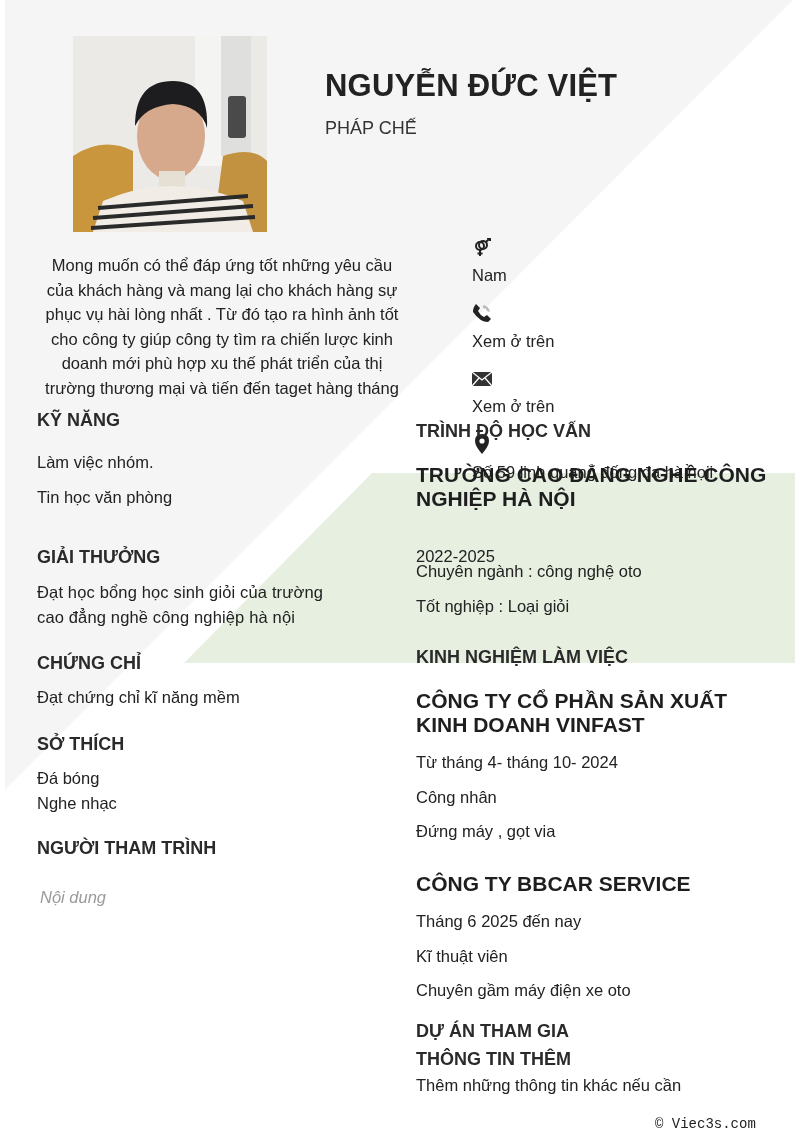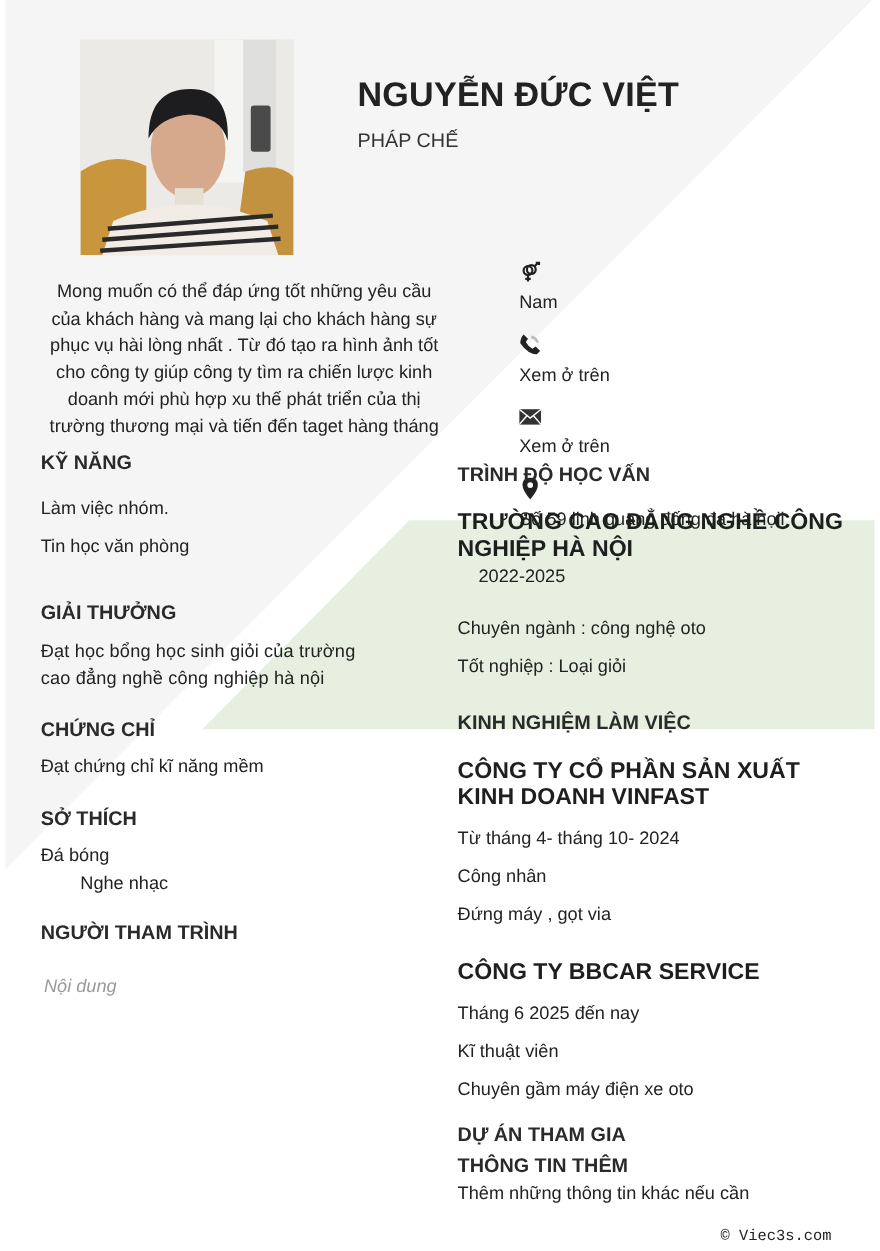--- a/index.html
+++ b/index.html
@@ -96,28 +96,28 @@
 <div class="txt" style="left:37px; top:485px;">Tin học văn phòng</div>
 
 <div class="sec-title" style="left:37px; top:547px;">GIẢI THƯỞNG</div>
 <div class="txt" style="left:37px; top:580px; width:310px; letter-spacing:0.15px;">Đạt học bổng học sinh giỏi của trường cao đẳng nghề công nghiệp hà nội</div>
 
 <div class="sec-title" style="left:37px; top:653px;">CHỨNG CHỈ</div>
 <div class="txt" style="left:37px; top:685px;">Đạt chứng chỉ kĩ năng mềm</div>
 
 <div class="sec-title" style="left:37px; top:734px;">SỞ THÍCH</div>
 <div class="txt" style="left:37px; top:766px;">Đá bóng</div>
-<div class="txt" style="left:37px; top:791px;margin-left:36px;">Nghe nhạc</div>
+<div class="txt" style="left:37px; top:791px;">Nghe nhạc</div>
 
 <div class="sec-title" style="left:37px; top:838px;">NGƯỜI THAM TRÌNH</div>
 <div class="txt placeholder" style="left:40px; top:885px;font-style:italic;">Nội dung</div>
 
 <div class="sec-title" style="left:416px; top:421px;">TRÌNH ĐỘ HỌC VẤN</div>
 <div class="bold-sub" style="left:416px; top:463px; width:360px;">TRƯỜNG CAO ĐẲNG NGHỀ CÔNG NGHIỆP HÀ NỘI</div>
-<div class="txt" style="left:416px; top:512px;margin-left:19px;">2022-2025</div>
+<div class="txt" style="left:416px; top:544px;">2022-2025</div>
 <div class="txt" style="left:416px; top:559px;">Chuyên ngành : công nghệ oto</div>
 <div class="txt" style="left:416px; top:594px;">Tốt nghiệp : Loại giỏi</div>
 
 <div class="sec-title" style="left:416px; top:647px;">KINH NGHIỆM LÀM VIỆC</div>
 
 <div class="bold-sub" style="left:416px; top:689px; width:360px;">CÔNG TY CỔ PHẦN SẢN XUẤT KINH DOANH VINFAST</div>
 <div class="txt" style="left:416px; top:750px;text-align:right;">Từ tháng 4- tháng 10- 2024</div>
 <div class="txt" style="left:416px; top:785px;">Công nhân</div>
 <div class="txt" style="left:416px; top:819px;">Đứng máy , gọt via</div>
 

